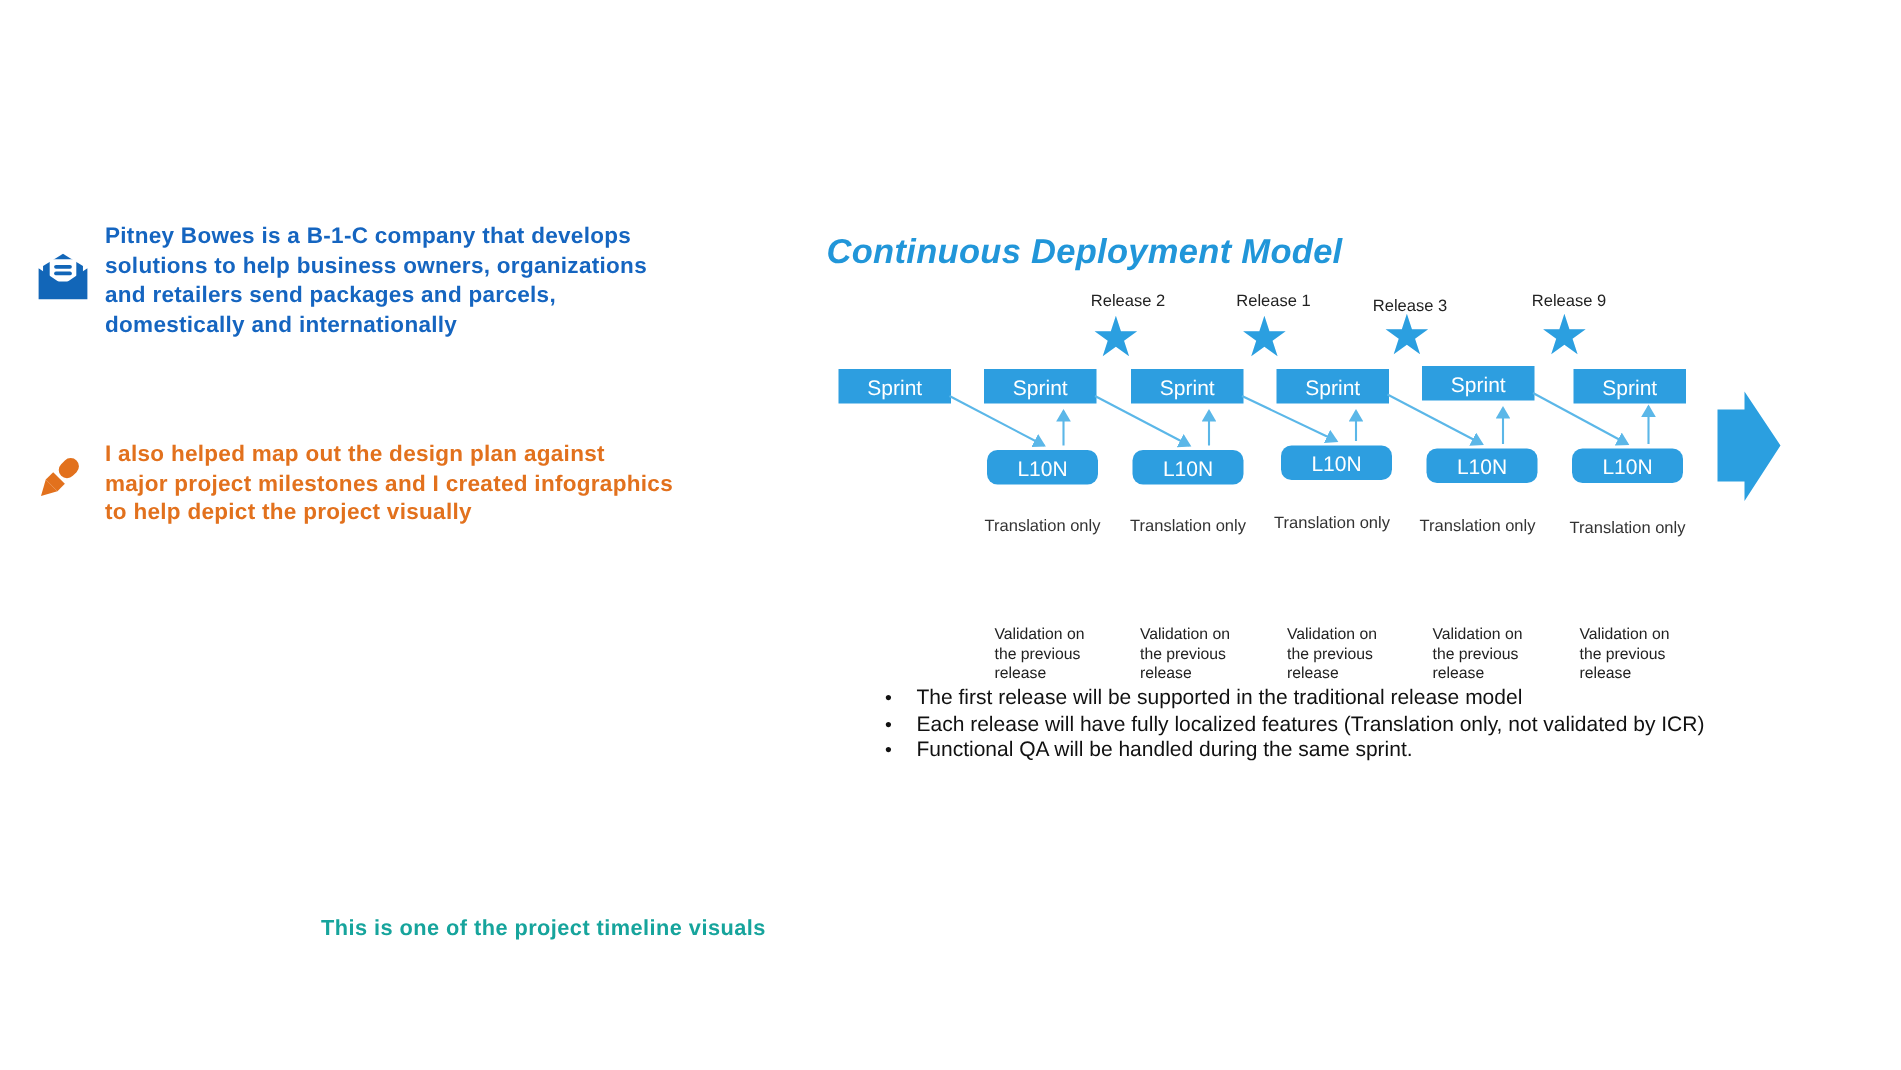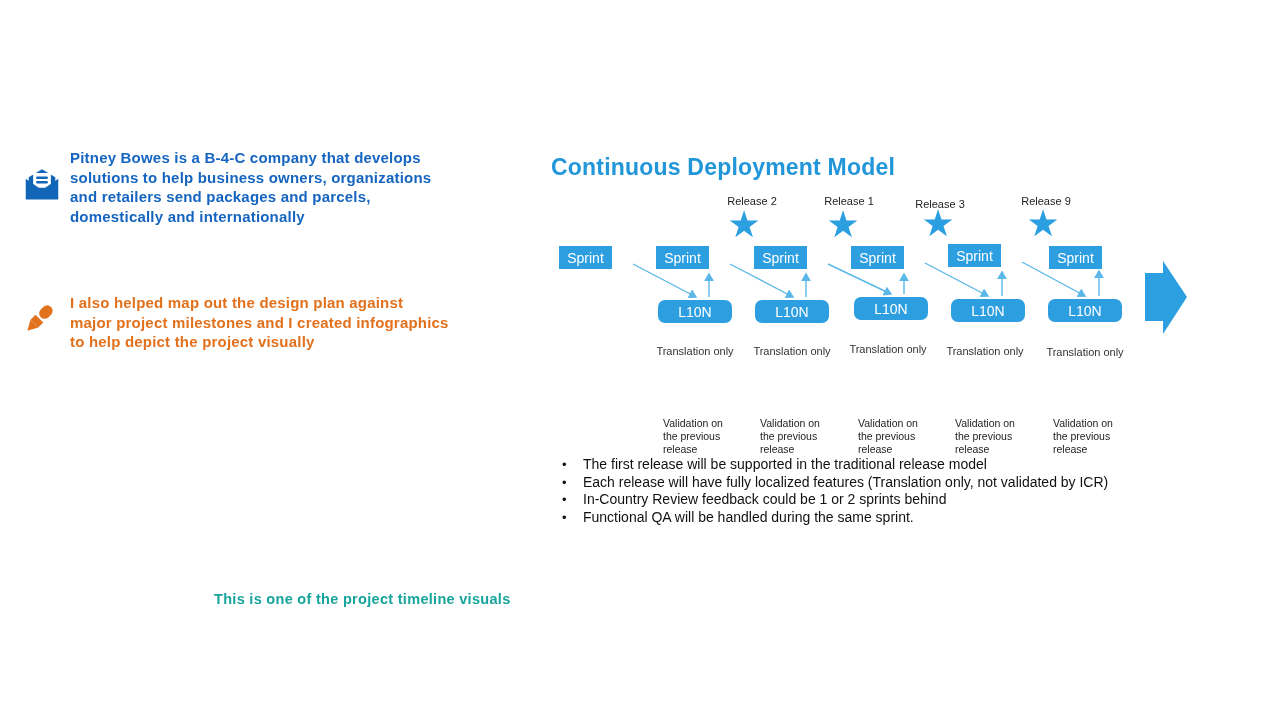--- a/index.html
+++ b/index.html
@@ -7,72 +7,72 @@
           font-family:"Liberation Sans",sans-serif;}
   .abs{position:absolute;}
   .pre{white-space:pre-line;}
 
   
   .note-text{font-size:15px;line-height:19.5px;font-weight:600;letter-spacing:.2px;}
   .note1-text{left:70px;top:148px;width:410px;color:#1565C0;}
   .note2-text{left:70px;top:293px;width:430px;color:#E2711D;}
   .note1-icon{left:24px;top:167px;width:36px;height:34px;}
   .note2-icon{left:19px;top:299px;width:40px;height:40px;}
-  .caption{left:214px;top:591px;font-size:14.5px;font-weight:600;letter-spacing:.3px;color:#16A49C;}
+  .caption{left:214px;top:611px;font-size:14.5px;font-weight:600;letter-spacing:.3px;color:#16A49C;}
 
   
-  .dg-title{left:551px;top:154px;font-size:23px;font-weight:bold;color:#2196D9;letter-spacing:.2px;}
+  .dg-title{left:551px;top:154px;font-size:23px;font-weight:bold;color:#2196D9;letter-spacing:.2px;font-style:italic;}
 
   .release-label{width:80px;text-align:center;font-size:11px;color:#222;}
   .rl0{left:712px;top:195px;} .rl1{left:809px;top:195px;} .rl2{left:900px;top:198px;} .rl3{left:1006px;top:195px;}
 
   .star{width:44px;text-align:center;font-size:37px;line-height:38px;color:#2B9FE0;}
   .st0{left:722px;top:206px;} .st1{left:821px;top:206px;} .st2{left:916px;top:205px;} .st3{left:1021px;top:205px;}
 
-  .sprint{width:53px;height:23px;background:#2D9EE0;color:#fff;font-size:14px;
+  .sprint{width:75px;height:23px;background:#2D9EE0;color:#fff;font-size:14px;
           display:flex;align-items:center;justify-content:center;}
   .sp0{left:559px;top:246px;} .sp1{left:656px;top:246px;} .sp2{left:754px;top:246px;}
   .sp3{left:851px;top:246px;} .sp4{left:948px;top:244px;} .sp5{left:1049px;top:246px;}
 
   .l10n{width:74px;height:23px;background:#2D9EE0;color:#fff;font-size:14px;font-weight:normal;
         border-radius:7px;display:flex;align-items:center;justify-content:center;}
   .ln0{left:658px;top:300px;} .ln1{left:755px;top:300px;} .ln2{left:854px;top:297px;}
   .ln3{left:951px;top:299px;} .ln4{left:1048px;top:299px;}
 
   .trans-label{width:96px;text-align:center;font-size:11px;color:#333;}
   .tr0{left:647px;top:345px;} .tr1{left:744px;top:345px;} .tr2{left:840px;top:343px;}
   .tr3{left:937px;top:345px;} .tr4{left:1037px;top:346px;}
 
   .icr-bar{left:659px;top:373px;width:467px;height:22px;background:#2D9EE0;border-radius:10px;
            color:#fff;font-size:15px;display:flex;align-items:center;justify-content:center;}
 
   .valid-label{width:84px;font-size:10.5px;line-height:13px;color:#222;}
   .vl0{left:663px;top:417px;} .vl1{left:760px;top:417px;} .vl2{left:858px;top:417px;}
   .vl3{left:955px;top:417px;} .vl4{left:1053px;top:417px;}
 
-  .bullets{left:560px;top:456px;width:550px;}
+  .bullets{left:588px;top:456px;width:550px;}
   .bullets ul{margin:0;padding:0;list-style:none;}
   .bullets li{position:relative;padding-left:23px;font-size:14px;line-height:17.6px;color:#111;}
   .bullets li::before{content:"\2022";position:absolute;left:2px;top:0;font-size:13px;}
 
   svg.connectors{left:0;top:0;pointer-events:none;}
 </style>
 </head>
 <body>
 
 <div id="canvas">
 
   <svg class="abs note1-icon" viewBox="0 0 48 46">
     <path d="M6 14 L24 3 L42 14 L42 22 L24 33 L6 22 Z" fill="#1266B8"></path>
     <rect x="12" y="8" width="24" height="20" rx="2" fill="#ffffff"></rect>
     <rect x="16" y="13" width="16" height="3.4" rx="1.7" fill="#1266B8"></rect>
     <rect x="16" y="19" width="16" height="3.4" rx="1.7" fill="#1266B8"></rect>
     <path d="M2 16 L24 31 L46 16 L46 44 L2 44 Z" fill="#1266B8"></path>
   </svg>
-  <div class="abs note-text note1-text pre">Pitney Bowes is a B-4-C company that develops
+  <div class="abs note-text note1-text pre">Pitney Bowes is a B-1-C company that develops
 solutions to help business owners, organizations
 and retailers send packages and parcels,
 domestically and internationally</div>
 
   <svg class="abs note2-icon" viewBox="0 0 40 40">
     <g transform="rotate(45 20 20)" fill="#E2711D">
       <rect x="14.5" y="3" width="11" height="14.5" rx="5.5"></rect>
       <rect x="14.5" y="19.5" width="11" height="7"></rect>
       <polygon points="14.5,26.5 25.5,26.5 20,36.5"></polygon>
     </g>
@@ -128,21 +128,20 @@
 the previous
 release</div>
   <div class="abs valid-label vl4 pre">Validation on
 the previous
 release</div>
 
   <div class="abs bullets">
     <ul>
       <li>The first release will be supported in the traditional release model</li>
       <li>Each release will have fully localized features (Translation only, not validated by ICR)</li>
-      <li>In-Country Review feedback could be 1 or 2 sprints behind</li>
       <li>Functional QA will be handled during the same sprint.</li>
     </ul>
   </div>
 
   <svg class="abs connectors" width="1267" height="713" viewBox="0 0 1267 713">
     <defs>
       <marker id="ah" markerWidth="7" markerHeight="7" refX="5" refY="3.5" orient="auto">
         <path d="M0,0 L6,3.5 L0,7 Z" fill="#5BB7E8"></path>
       </marker>
     </defs>

